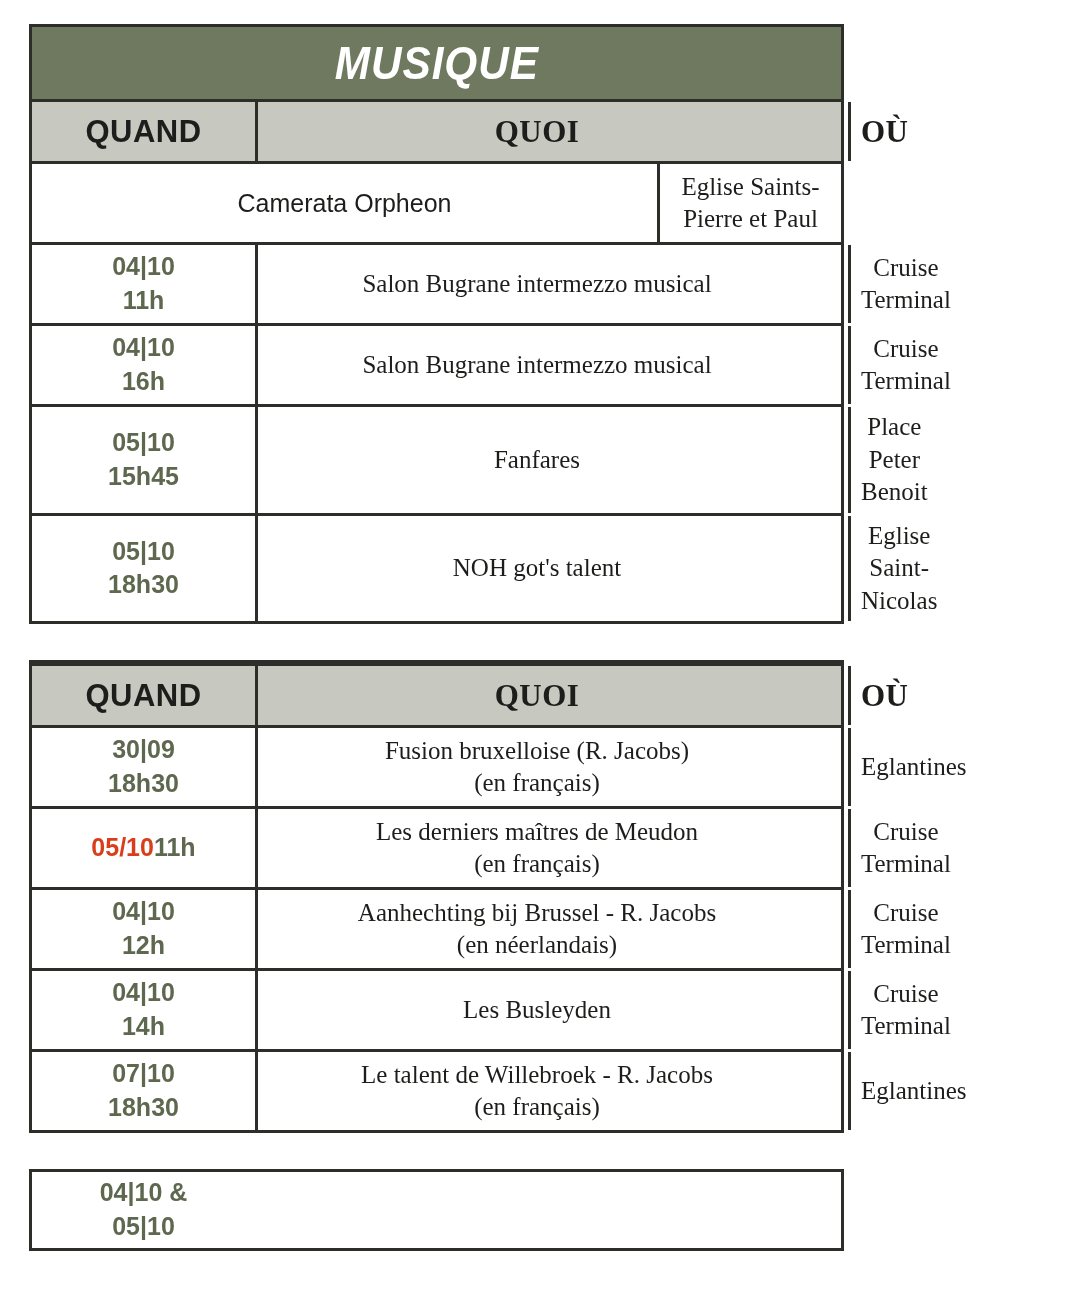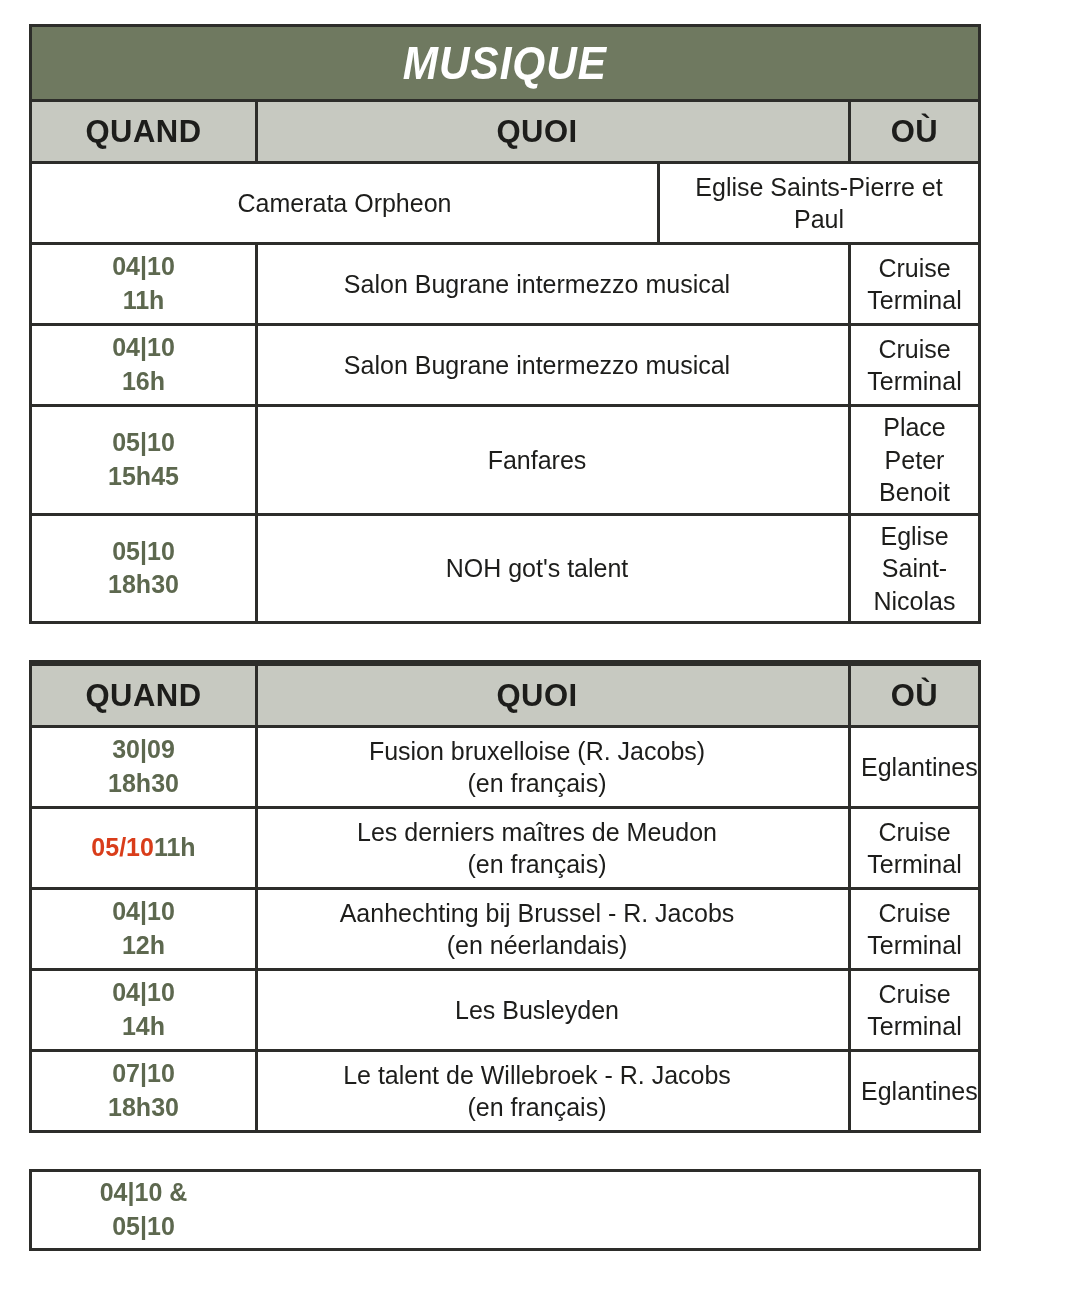--- a/index.html
+++ b/index.html
@@ -16,21 +16,21 @@
   body{
     width:1083px;height:1301px;
     background:#ffffff;
     font-family:"Liberation Sans", sans-serif;
     color:var(--text-black);
   }
   .page{
     padding:24px 25px 0 29px;
   }
   .event-table{
-    width:952px;
+    width:815px;
     border:3px solid var(--border);
     background:var(--cell-white);
   }
   .event-table + .event-table{margin-top:36px;}
   .band{
     height:72px;
     background:var(--band-green);
     display:flex;align-items:center;justify-content:center;
     overflow:hidden;
   }
@@ -49,21 +49,21 @@
     border-top:3px solid var(--border);
   }
   .cell{
     display:flex;align-items:center;justify-content:center;
     text-align:center;
     padding:4px 10px;
     white-space:pre-line;
     line-height:1.3;
     margin-left:32px;
   }
-  .cell + .cell{border-left:3px solid var(--border);}
+  .cell + .cell{border-left:3px solid var(--border);font-family:Liberation Serif, serif;}
   .col-quand{width:159px;flex:0 0 159px;}
   .col-quoi{width:561px;flex:0 0 561px;}
   .col-ou{flex:1 1 auto;}
   .col-rest{flex:1 1 auto;}
   .header-row{
     height:62px;
     background:var(--header-gray);
   }
   .header-row .cell{
     font-weight:bold;

